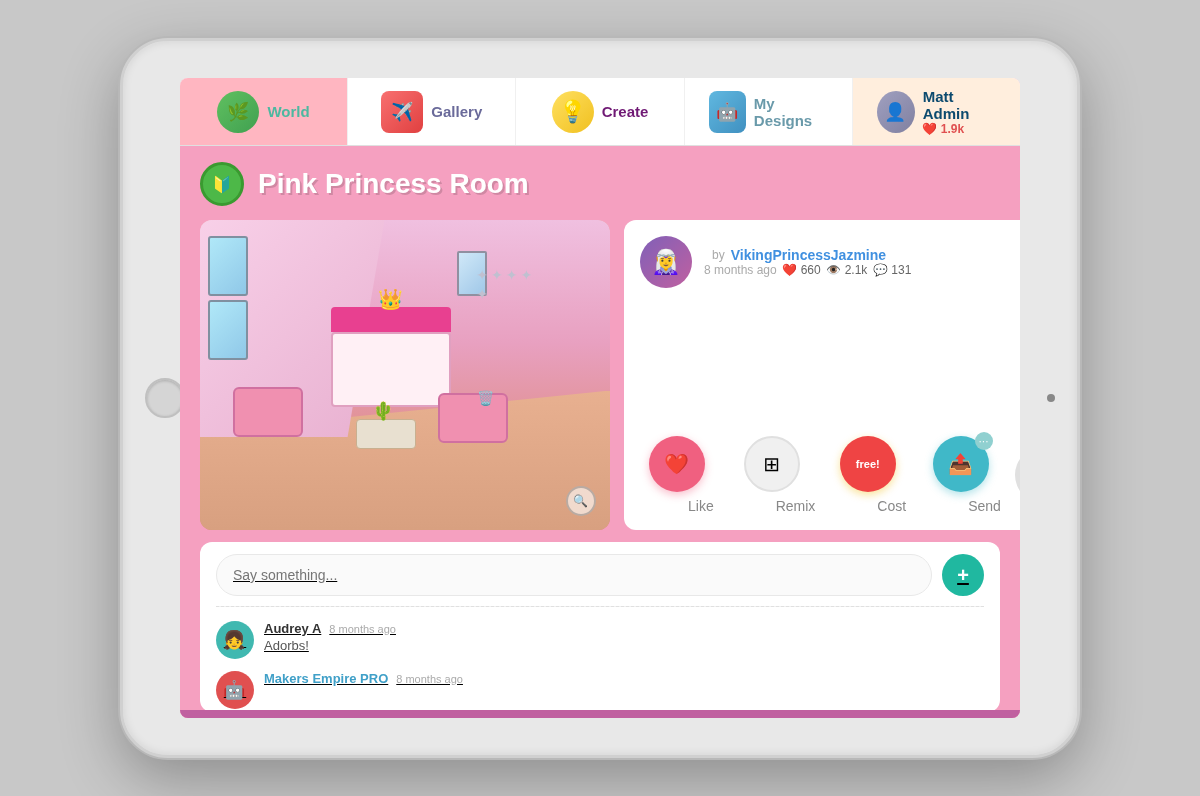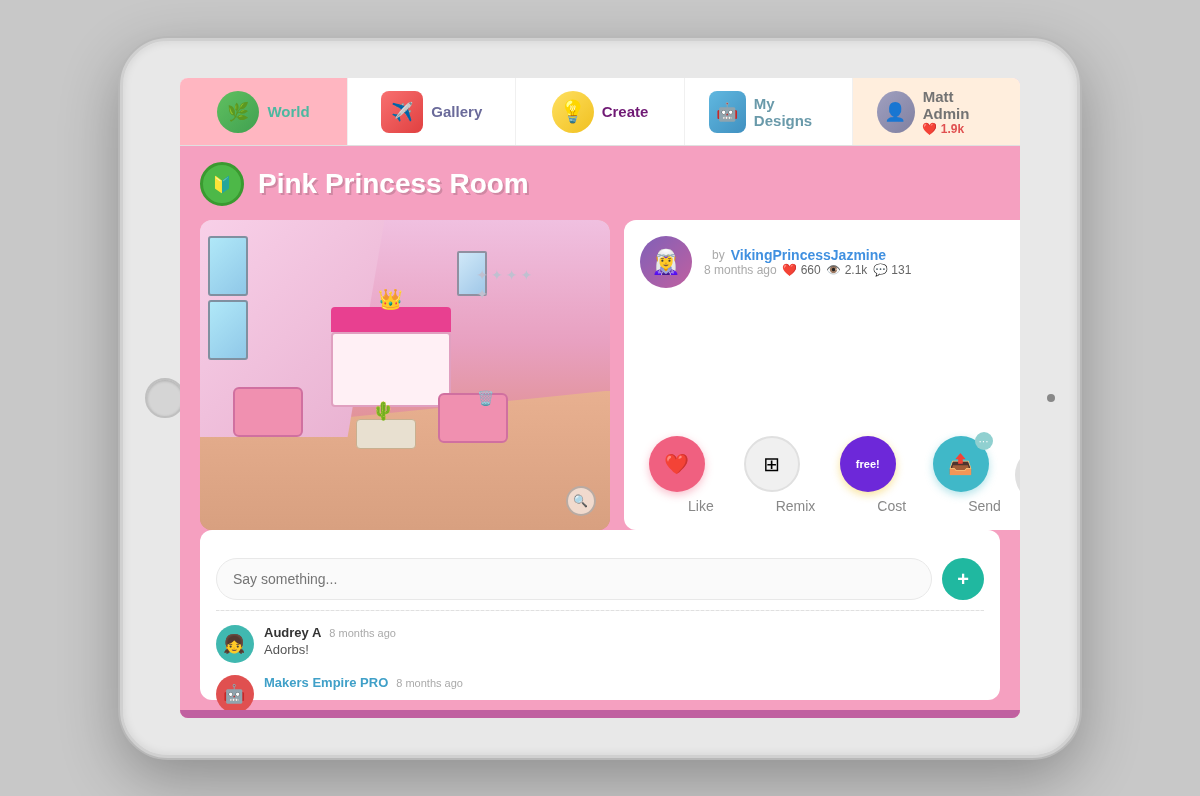--- a/index.html
+++ b/index.html
@@ -99,21 +99,21 @@
     .nav-label {
       font-size: 15px;
       font-weight: 600;
       color: #333;
     }
 
     .nav-label.world { color: #4db8a0; }
     .nav-label.gallery { color: #6a6a9a; }
     .nav-label.create { color: #701a75; }
     .nav-label.mydesigns { color: #6a9aaa; }
-    .nav-label.user { color: #737373; }
+    .nav-label.user { color: #0c4a6e; }
 
     .user-hearts {
       display: flex;
       align-items: center;
       gap: 3px;
       font-size: 12px;
       color: #e05050;
       font-weight: 600;
     }
 
@@ -443,21 +443,21 @@
       background: #f06080;
       box-shadow: 0 3px 8px rgba(240,96,128,0.4);
     }
 
     .action-circle.remix {
       background: #f0f0f0;
       border: 2px solid #e0e0e0;
     }
 
     .action-circle.cost {
-      background: #6d28d9;
+      background: #ef4444;
       box-shadow: 0 3px 8px rgba(240,184,0,0.4);
     }
 
     .action-circle.send {
       background: #40b8c8;
       box-shadow: 0 3px 8px rgba(64,184,200,0.4);
       position: relative;
     }
 
     .action-circle.more {
@@ -483,23 +483,24 @@
       align-items: center;
       justify-content: center;
       font-size: 10px;
       color: white;
     }
 
     
     .comment-section {
       background: white;
       border-radius: 12px;
-      margin-top: 0;
-      padding: 28px 16px;
+      margin-top: 12px;
+      padding: 12px 16px;
       max-height: 170px;
+      text-decoration: underline;
     }
 
     .comment-input-row {
       display: flex;
       align-items: center;
       gap: 10px;
       margin-bottom: 10px;
     }
 
     .comment-input {

